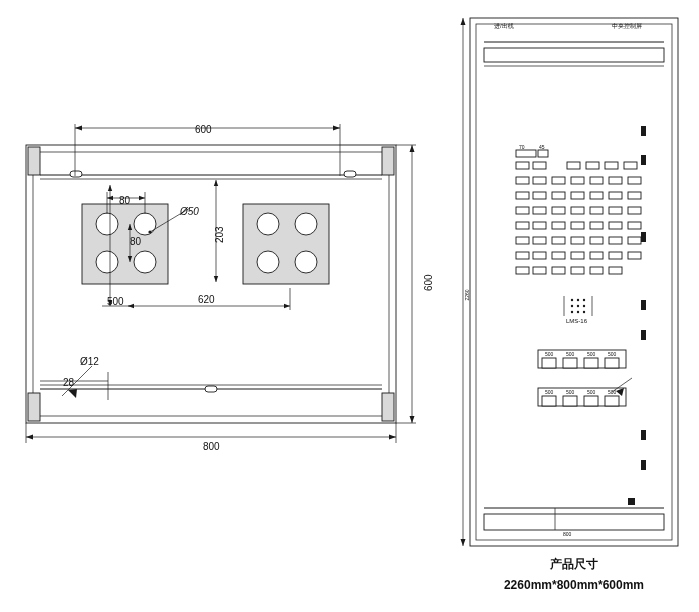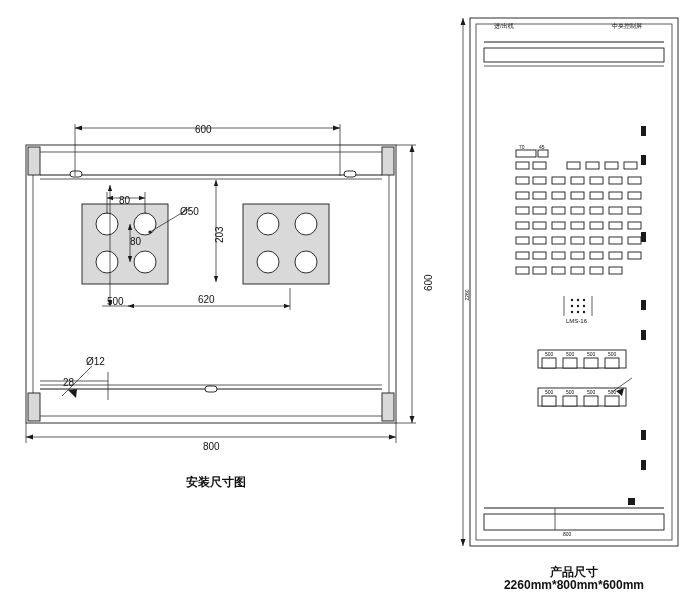--- a/index.html
+++ b/index.html
@@ -293,28 +293,27 @@
     </g>
 
   </svg>
   </div>
 
   <div class="dimtxt" style="left:195px; top:124px;">600</div>
   <div class="dimtxt" style="left:203px; top:441px;">800</div>
   <div class="dimtxt vert" style="left:423px; top:291px; transform:rotate(-90deg);">600</div>
   <div class="dimtxt" style="left:119px; top:195px;">80</div>
   <div class="dimtxt" style="left:130px; top:236px;">80</div>
-  <div class="dimtxt" style="left:180px; top:206px;">Ø50</div>
+  <div class="dimtxt" style="left:180px; top:206px;font-style:italic;">Ø50</div>
   <div class="dimtxt vert" style="left:214px; top:243px; transform:rotate(-90deg);">203</div>
   <div class="dimtxt" style="left:107px; top:296px;">500</div>
   <div class="dimtxt" style="left:198px; top:294px;">620</div>
   <div class="dimtxt" style="left:63px; top:377px;">28</div>
-  <div class="dimtxt" style="left:86px; top:356px;">Ø12</div>
-
-  <div class="cap" style="left:146px; top:474px; width:140px;">安装尺寸图</div>
+  <div class="dimtxt" style="left:80px; top:356px;">Ø12</div>
+
 
   <div class="lbl-top" style="left:494px; top:22px;">进/出线</div>
   <div class="lbl-top" style="left:612px; top:22px;">中央控制屏</div>
 
   <div class="tiny" style="left:519px; top:144px;">70</div>
   <div class="tiny" style="left:539px; top:144px;">45</div>
 
   <div class="tiny6" style="left:566px; top:318px;">LMS-16</div>
 
   <div class="tiny" style="left:545px; top:351px;">500</div>
@@ -323,16 +322,16 @@
   <div class="tiny" style="left:608px; top:351px;">500</div>
 
   <div class="tiny" style="left:545px; top:389px;">500</div>
   <div class="tiny" style="left:566px; top:389px;">500</div>
   <div class="tiny" style="left:587px; top:389px;">500</div>
   <div class="tiny" style="left:608px; top:389px;">500</div>
 
   <div class="tiny vert" style="left:461px; top:292px; transform:rotate(-90deg);">2260</div>
   <div class="tiny" style="left:563px; top:531px;">800</div>
 
-  <div class="cap" style="left:504px; top:556px; width:140px;margin-top:8px;">产品尺寸</div>
+  <div class="cap" style="left:504px; top:556px; width:140px;">产品尺寸</div>
   <div class="cap" style="left:484px; top:578px; width:180px;text-align:center;">2260mm*800mm*600mm</div>
 
 </div>
 
 </body></html>

